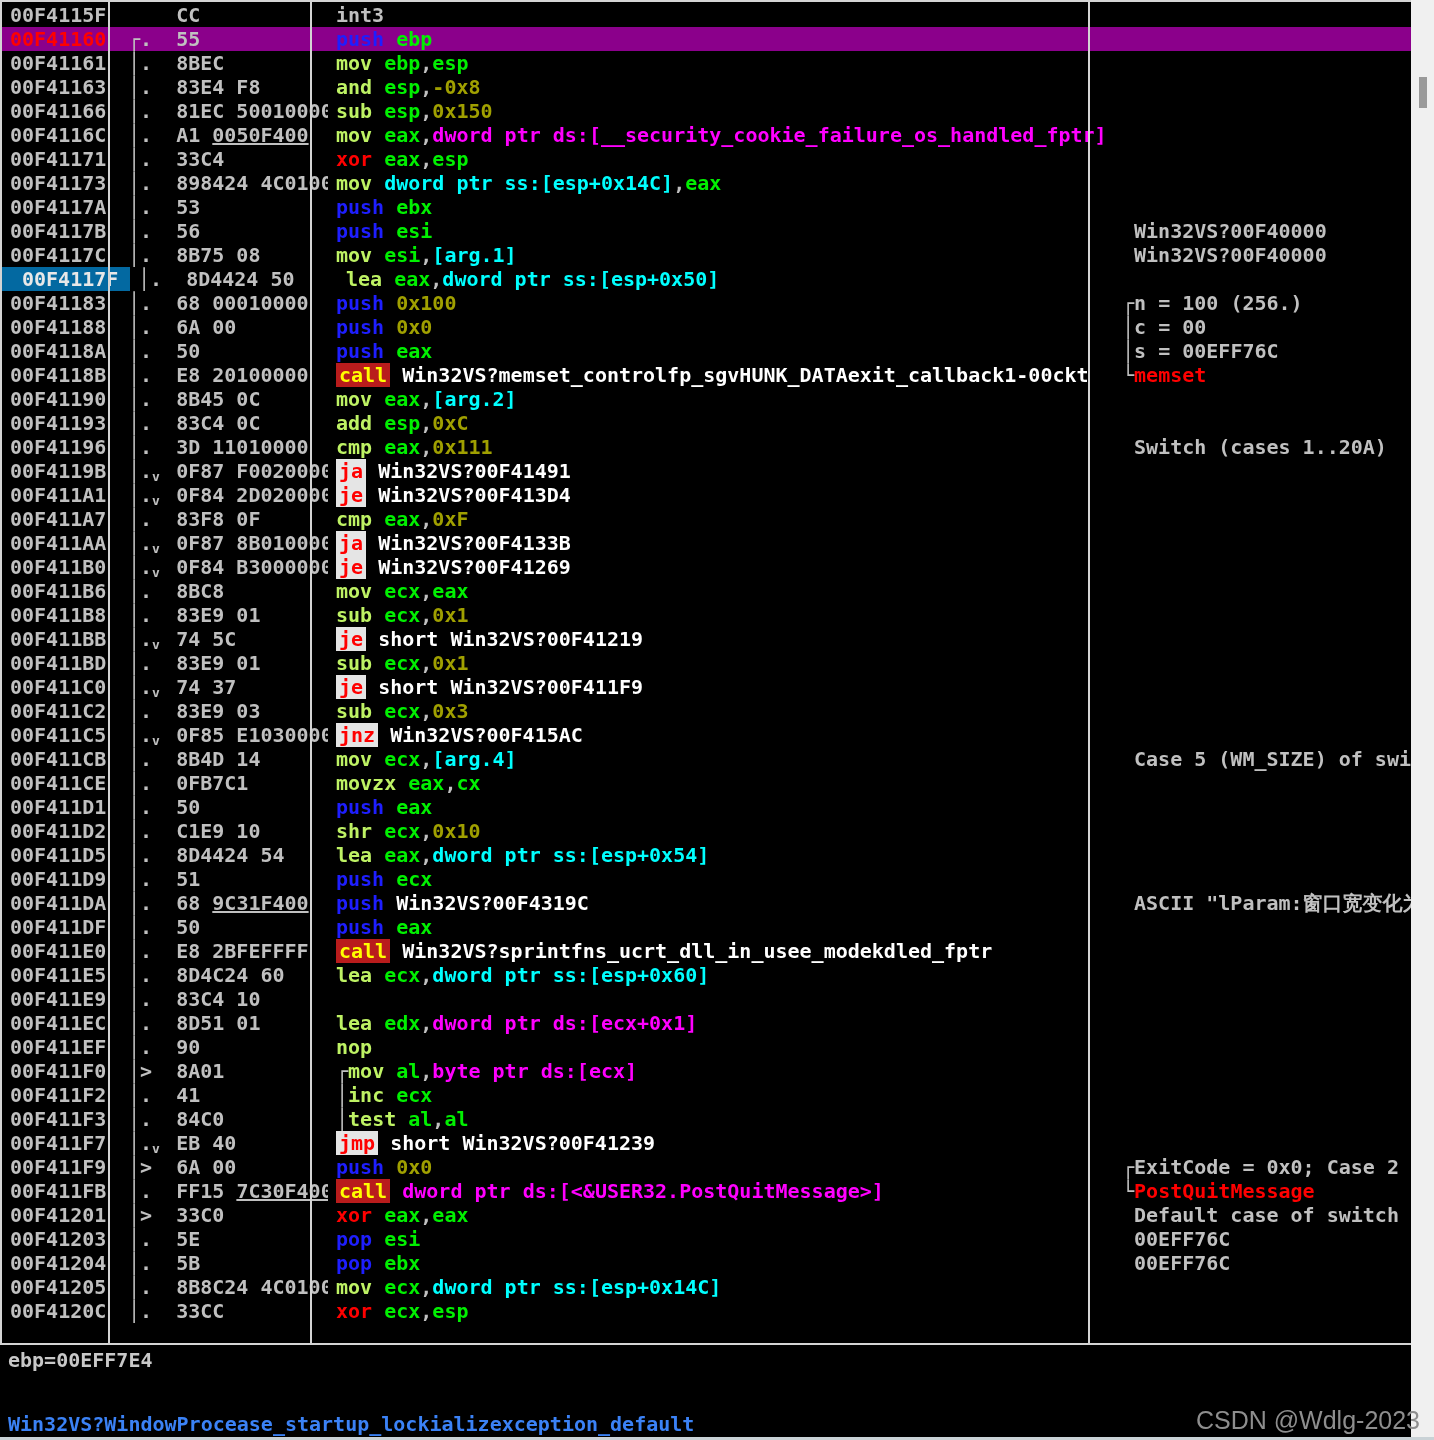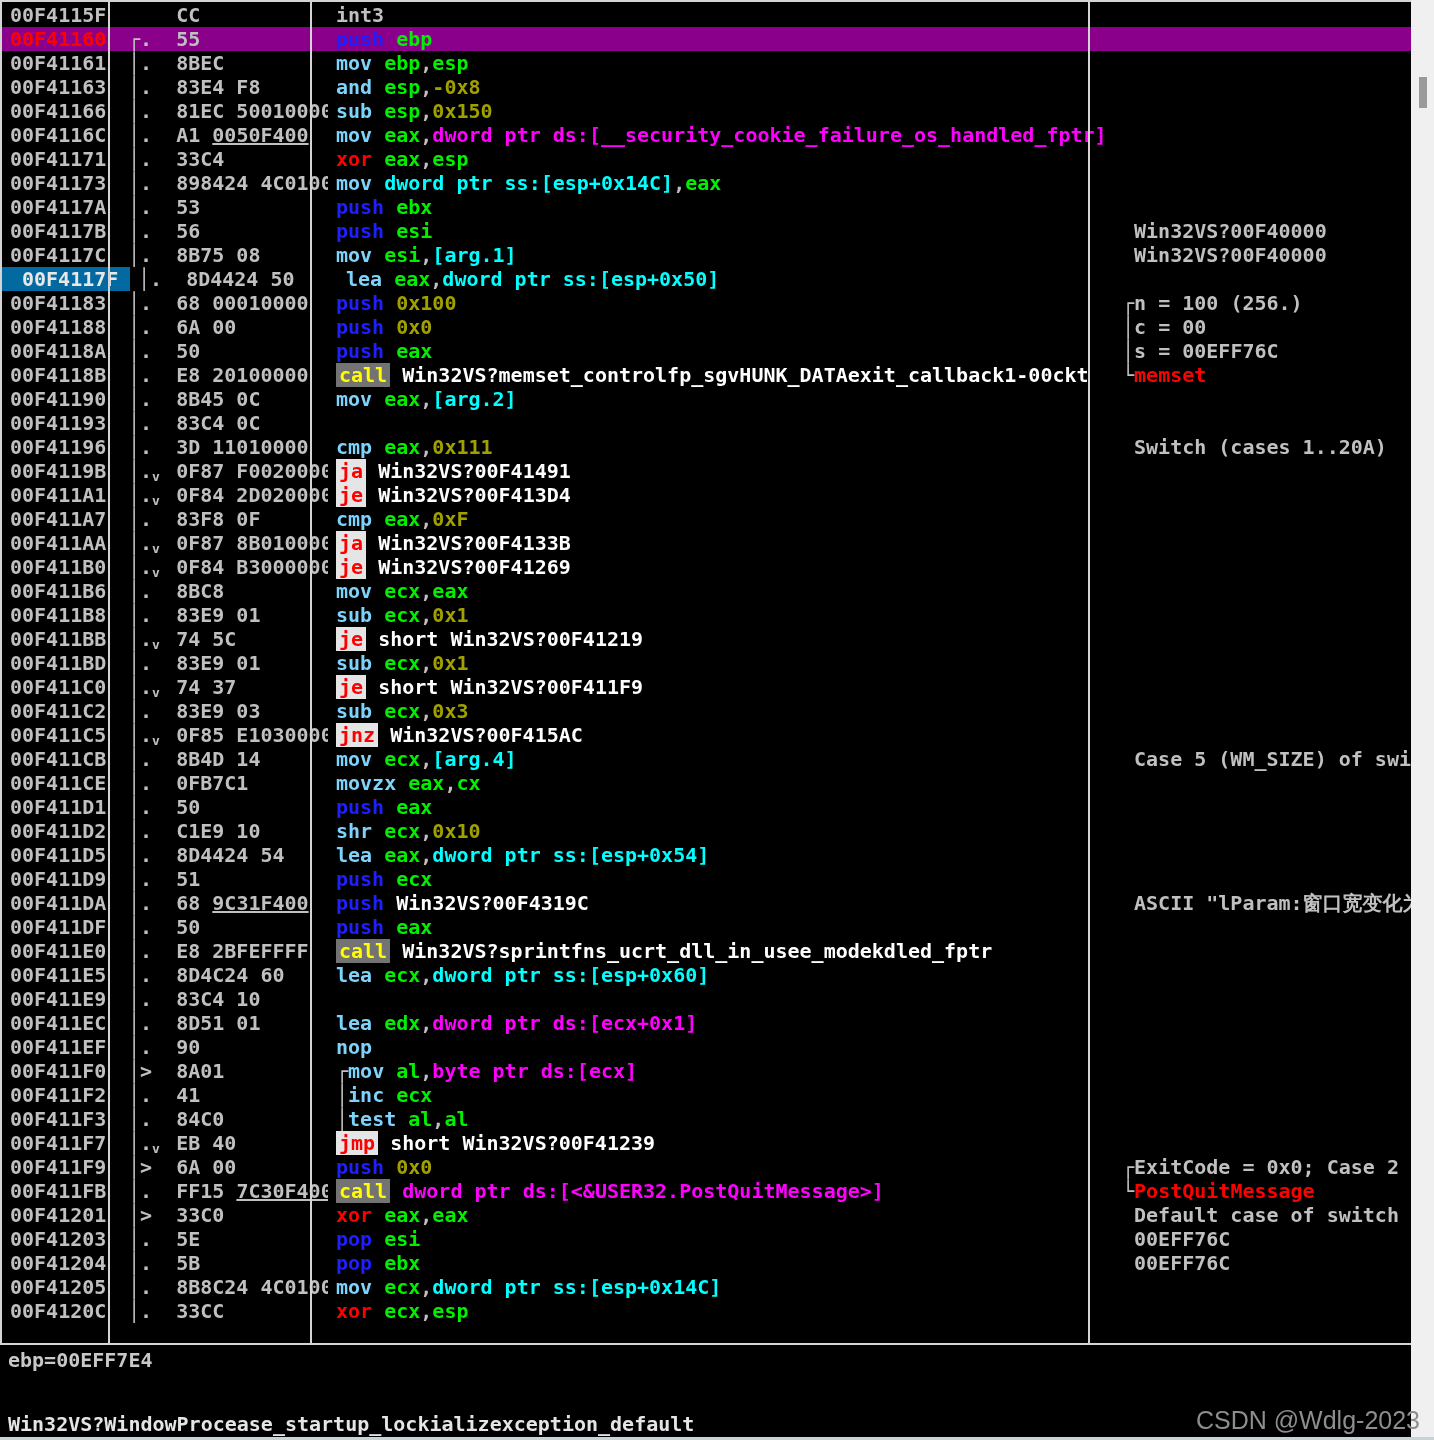--- a/index.html
+++ b/index.html
@@ -11,31 +11,31 @@
   .row{display:flex;height:24px;line-height:24px;white-space:pre;}
   .row.cur{background:#8b008b;}
   .cell{overflow:hidden;flex:none;}
   .addr{width:110px;padding-left:10px;color:#c0c0c0;}
   .row.cur .addr{color:#ff0000;}
   .addr.hladdr{background:#0369a1;color:#e8e8e8;width:108px;margin-left:2px;padding-left:20px;}
   .bytes{width:200px;padding-left:8px;color:#c0c0c0;}
   .ins{width:778px;padding-left:8px;color:#c0c0c0;}
   .cmt{flex:1 1 auto;padding-left:8px;color:#c0c0c0;overflow:hidden;}
   
-  .y{color:#7dd3fc}.b{color:#1e1eff}.r{color:#ff0000}.gr{color:#00f000}
+  .y{color:#bef264}.b{color:#1e1eff}.r{color:#ff0000}.gr{color:#00f000}
   .c{color:#00ffff}.m{color:#ff00ff}.o{color:#a0a000}.w{color:#ffffff}
-  .call{color:#ffff00;background:#737373;padding:0 3px;}
+  .call{color:#ffff00;background:#b91c1c;padding:0 3px;}
   .jcc{color:#ff0000;background:#e5e5e5;padding:0 3px;}
   .u{text-decoration:underline;}
   .sv{font-size:13px;display:inline-block;width:12px;vertical-align:-3px;}
   #scrollbar{position:absolute;left:1411px;top:0;width:23px;height:1437px;background:#f0f0f0;}
   #scroll-thumb{position:absolute;left:8px;top:77px;width:8px;height:31px;background:#9a9a9a;}
   #bottom-strip{position:absolute;left:0;top:1437px;width:1434px;height:3px;background:#c9d2d6;}
   #ebp-line{position:absolute;left:8px;top:1348px;color:#c8c8c8;line-height:24px;}
-  #symbol-line{position:absolute;left:8px;top:1412px;color:#e5e5e5;line-height:24px;}
+  #symbol-line{position:absolute;left:8px;top:1412px;color:#3b82f6;line-height:24px;}
   #watermark{position:absolute;right:14px;top:1406px;color:#8e8e8e;font-family:"Liberation Sans",sans-serif;font-weight:normal;font-size:25px;}
 </style>
 </head>
 <body>
 
 <div id="pane">
   <div id="rows">
       <div class="row"><div class="cell addr">00F4115F</div><div class="cell bytes"><span>    CC</span></div><div class="cell ins"><span>int3</span></div><div class="cmt"></div></div>
       <div class="row cur"><div class="cell addr">00F41160</div><div class="cell bytes"><span>┌.  </span><span>55</span></div><div class="cell ins"><span class="b">push </span><span class="gr">ebp</span></div><div class="cmt"></div></div>
       <div class="row"><div class="cell addr">00F41161</div><div class="cell bytes"><span>│.  8BEC</span></div><div class="cell ins"><span class="y">mov </span><span class="gr">ebp</span><span>,</span><span class="gr">esp</span></div><div class="cmt"></div></div>
@@ -46,21 +46,21 @@
       <div class="row"><div class="cell addr">00F41173</div><div class="cell bytes"><span>│.  898424 4C010000</span></div><div class="cell ins"><span class="y">mov </span><span class="c">dword ptr ss:[esp+0x14C]</span><span>,</span><span class="gr">eax</span></div><div class="cmt"></div></div>
       <div class="row"><div class="cell addr">00F4117A</div><div class="cell bytes"><span>│.  53</span></div><div class="cell ins"><span class="b">push </span><span class="gr">ebx</span></div><div class="cmt"></div></div>
       <div class="row"><div class="cell addr">00F4117B</div><div class="cell bytes"><span>│.  56</span></div><div class="cell ins"><span class="b">push </span><span class="gr">esi</span></div><div class="cmt"><span> Win32VS?00F40000</span></div></div>
       <div class="row"><div class="cell addr">00F4117C</div><div class="cell bytes"><span>│.  8B75 08</span></div><div class="cell ins"><span class="y">mov </span><span class="gr">esi</span><span>,</span><span class="c">[arg.1]</span></div><div class="cmt"><span> Win32VS?00F40000</span></div></div>
       <div class="row"><div class="cell addr hladdr">00F4117F</div><div class="cell bytes"><span>│.  8D4424 50</span></div><div class="cell ins"><span class="y">lea </span><span class="gr">eax</span><span>,</span><span class="c">dword ptr ss:[esp+0x50]</span></div><div class="cmt"></div></div>
       <div class="row"><div class="cell addr">00F41183</div><div class="cell bytes"><span>│.  68 00010000</span></div><div class="cell ins"><span class="b">push </span><span class="o">0x100</span></div><div class="cmt"><span>┌</span><span>n = 100 (256.)</span></div></div>
       <div class="row"><div class="cell addr">00F41188</div><div class="cell bytes"><span>│.  6A 00</span></div><div class="cell ins"><span class="b">push </span><span class="o">0x0</span></div><div class="cmt"><span>│</span><span>c = 00</span></div></div>
       <div class="row"><div class="cell addr">00F4118A</div><div class="cell bytes"><span>│.  50</span></div><div class="cell ins"><span class="b">push </span><span class="gr">eax</span></div><div class="cmt"><span>│</span><span>s = 00EFF76C</span></div></div>
       <div class="row"><div class="cell addr">00F4118B</div><div class="cell bytes"><span>│.  E8 20100000</span></div><div class="cell ins"><span class="call">call</span><span> </span><span class="w">Win32VS?memset_controlfp_sgvHUNK_DATAexit_callback1-00ckt</span></div><div class="cmt"><span>└</span><span class="r">memset</span></div></div>
       <div class="row"><div class="cell addr">00F41190</div><div class="cell bytes"><span>│.  8B45 0C</span></div><div class="cell ins"><span class="y">mov </span><span class="gr">eax</span><span>,</span><span class="c">[arg.2]</span></div><div class="cmt"></div></div>
-      <div class="row"><div class="cell addr">00F41193</div><div class="cell bytes"><span>│.  83C4 0C</span></div><div class="cmt"></div></div>
+      <div class="row"><div class="cell addr">00F41193</div><div class="cell bytes"><span>│.  83C4 0C</span></div><div class="cell ins"><span class="y">add </span><span class="gr">esp</span><span>,</span><span class="o">0xC</span></div><div class="cmt"></div></div>
       <div class="row"><div class="cell addr">00F41196</div><div class="cell bytes"><span>│.  3D 11010000</span></div><div class="cell ins"><span class="y">cmp </span><span class="gr">eax</span><span>,</span><span class="o">0x111</span></div><div class="cmt"><span> Switch (cases 1..20A)</span></div></div>
       <div class="row"><div class="cell addr">00F4119B</div><div class="cell bytes"><span>│.</span><span class="sv">v</span><span> 0F87 F0020000</span></div><div class="cell ins"><span class="jcc">ja</span><span> </span><span class="w">Win32VS?00F41491</span></div><div class="cmt"></div></div>
       <div class="row"><div class="cell addr">00F411A1</div><div class="cell bytes"><span>│.</span><span class="sv">v</span><span> 0F84 2D020000</span></div><div class="cell ins"><span class="jcc">je</span><span> </span><span class="w">Win32VS?00F413D4</span></div><div class="cmt"></div></div>
       <div class="row"><div class="cell addr">00F411A7</div><div class="cell bytes"><span>│.  83F8 0F</span></div><div class="cell ins"><span class="y">cmp </span><span class="gr">eax</span><span>,</span><span class="o">0xF</span></div><div class="cmt"></div></div>
       <div class="row"><div class="cell addr">00F411AA</div><div class="cell bytes"><span>│.</span><span class="sv">v</span><span> 0F87 8B010000</span></div><div class="cell ins"><span class="jcc">ja</span><span> </span><span class="w">Win32VS?00F4133B</span></div><div class="cmt"></div></div>
       <div class="row"><div class="cell addr">00F411B0</div><div class="cell bytes"><span>│.</span><span class="sv">v</span><span> 0F84 B3000000</span></div><div class="cell ins"><span class="jcc">je</span><span> </span><span class="w">Win32VS?00F41269</span></div><div class="cmt"></div></div>
       <div class="row"><div class="cell addr">00F411B6</div><div class="cell bytes"><span>│.  8BC8</span></div><div class="cell ins"><span class="y">mov </span><span class="gr">ecx</span><span>,</span><span class="gr">eax</span></div><div class="cmt"></div></div>
       <div class="row"><div class="cell addr">00F411B8</div><div class="cell bytes"><span>│.  83E9 01</span></div><div class="cell ins"><span class="y">sub </span><span class="gr">ecx</span><span>,</span><span class="o">0x1</span></div><div class="cmt"></div></div>
       <div class="row"><div class="cell addr">00F411BB</div><div class="cell bytes"><span>│.</span><span class="sv">v</span><span> 74 5C</span></div><div class="cell ins"><span class="jcc">je</span><span> </span><span class="w">short Win32VS?00F41219</span></div><div class="cmt"></div></div>
       <div class="row"><div class="cell addr">00F411BD</div><div class="cell bytes"><span>│.  83E9 01</span></div><div class="cell ins"><span class="y">sub </span><span class="gr">ecx</span><span>,</span><span class="o">0x1</span></div><div class="cmt"></div></div>

